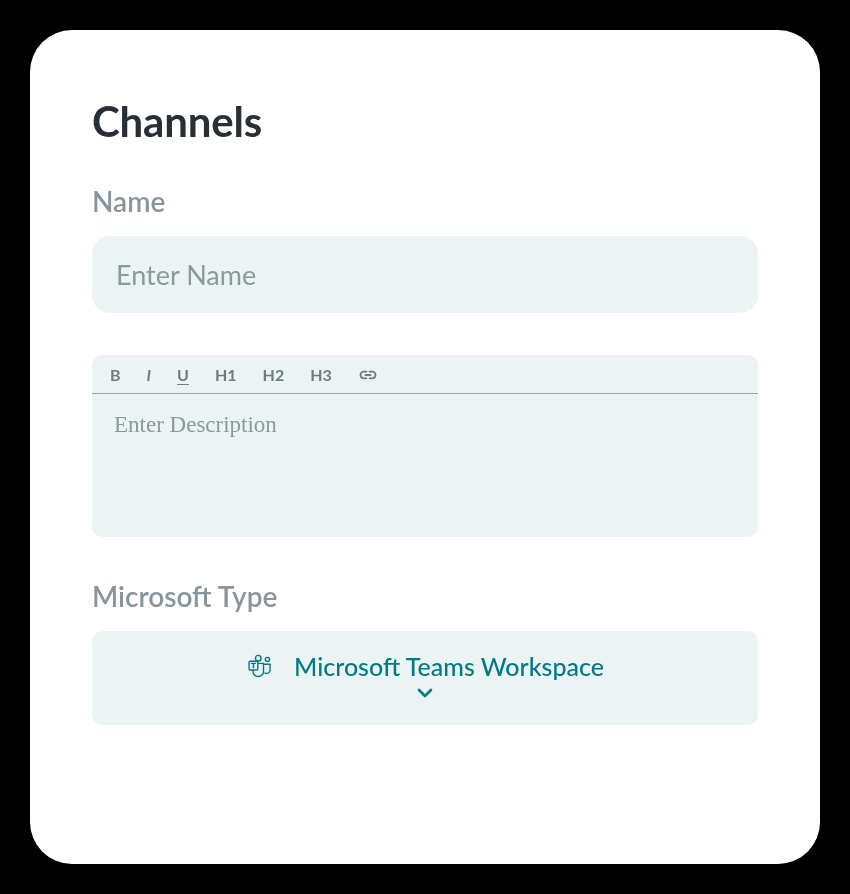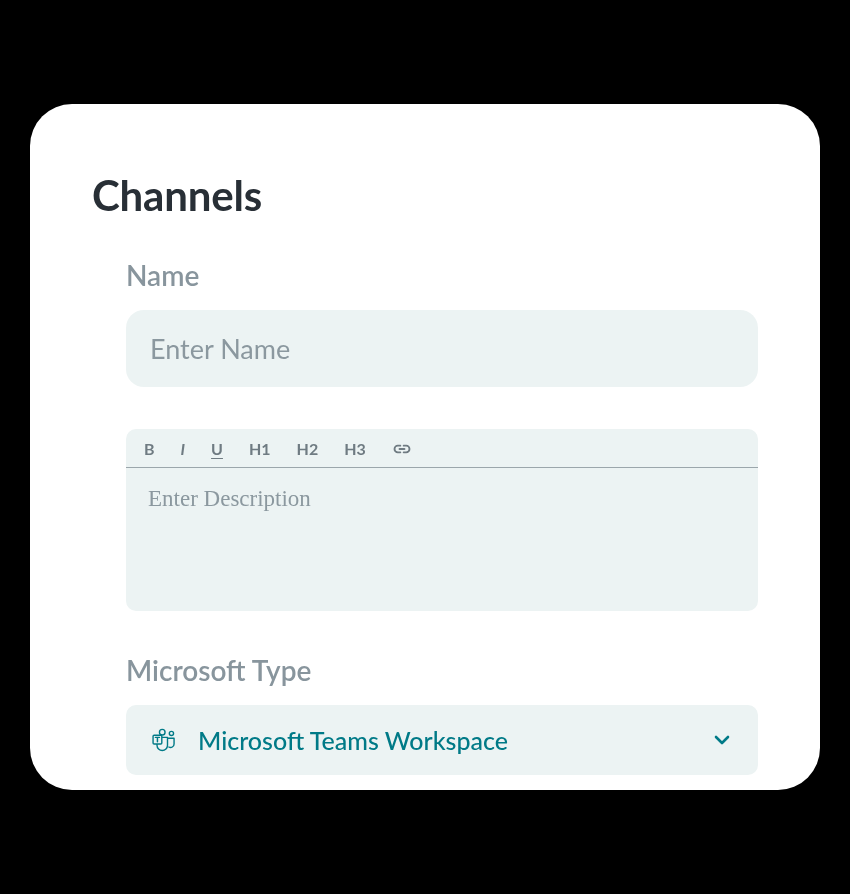--- a/index.html
+++ b/index.html
@@ -8,39 +8,39 @@
       width: 850px;
       height: 894px;
       display: flex;
       align-items: center;
       justify-content: center;
       font-family: -apple-system, 'Segoe UI', 'Lato', 'Helvetica Neue', Arial, sans-serif;
     }
     .card {
       background: #fff;
       width: 790px;
-      height: 686px;
+      height: 834px;
       border-radius: 42px;
       padding: 66px 62px 40px 62px;
       box-shadow: 0 0 0 1px rgba(0,0,0,0.02);
     }
     .title {
       font-size: 42px;
       font-weight: 700;
       color: #282f36;
       margin-bottom: 38px;
       letter-spacing: -0.2px;
     }
     .field-label {
       font-size: 28px;
       font-weight: 600;
       color: #88959d;
       margin-bottom: 18px;
     }
-    .field-block { margin-bottom: 42px; margin-left: 34px; }
+    .field-block { margin-bottom: 42px; }
     .text-input {
       width: 100%;
       background: #ecf3f3;
       border: none;
       border-radius: 18px;
       padding: 22px 24px;
       font-size: 27px;
       color: #394048;
       outline: none;
       font-family: inherit;
@@ -89,20 +89,21 @@
     .select-box {
       width: 100%;
       background: #ecf3f3;
       border: none;
       border-radius: 10px;
       padding: 20px 24px;
       display: flex;
       align-items: center;
       justify-content: space-between;
       cursor: pointer;
+      flex-direction: column;
     }
     .select-left {
       display: flex;
       align-items: center;
       gap: 20px;
     }
     .select-label {
       font-size: 25px;
       font-weight: 500;
       color: #007a87;

